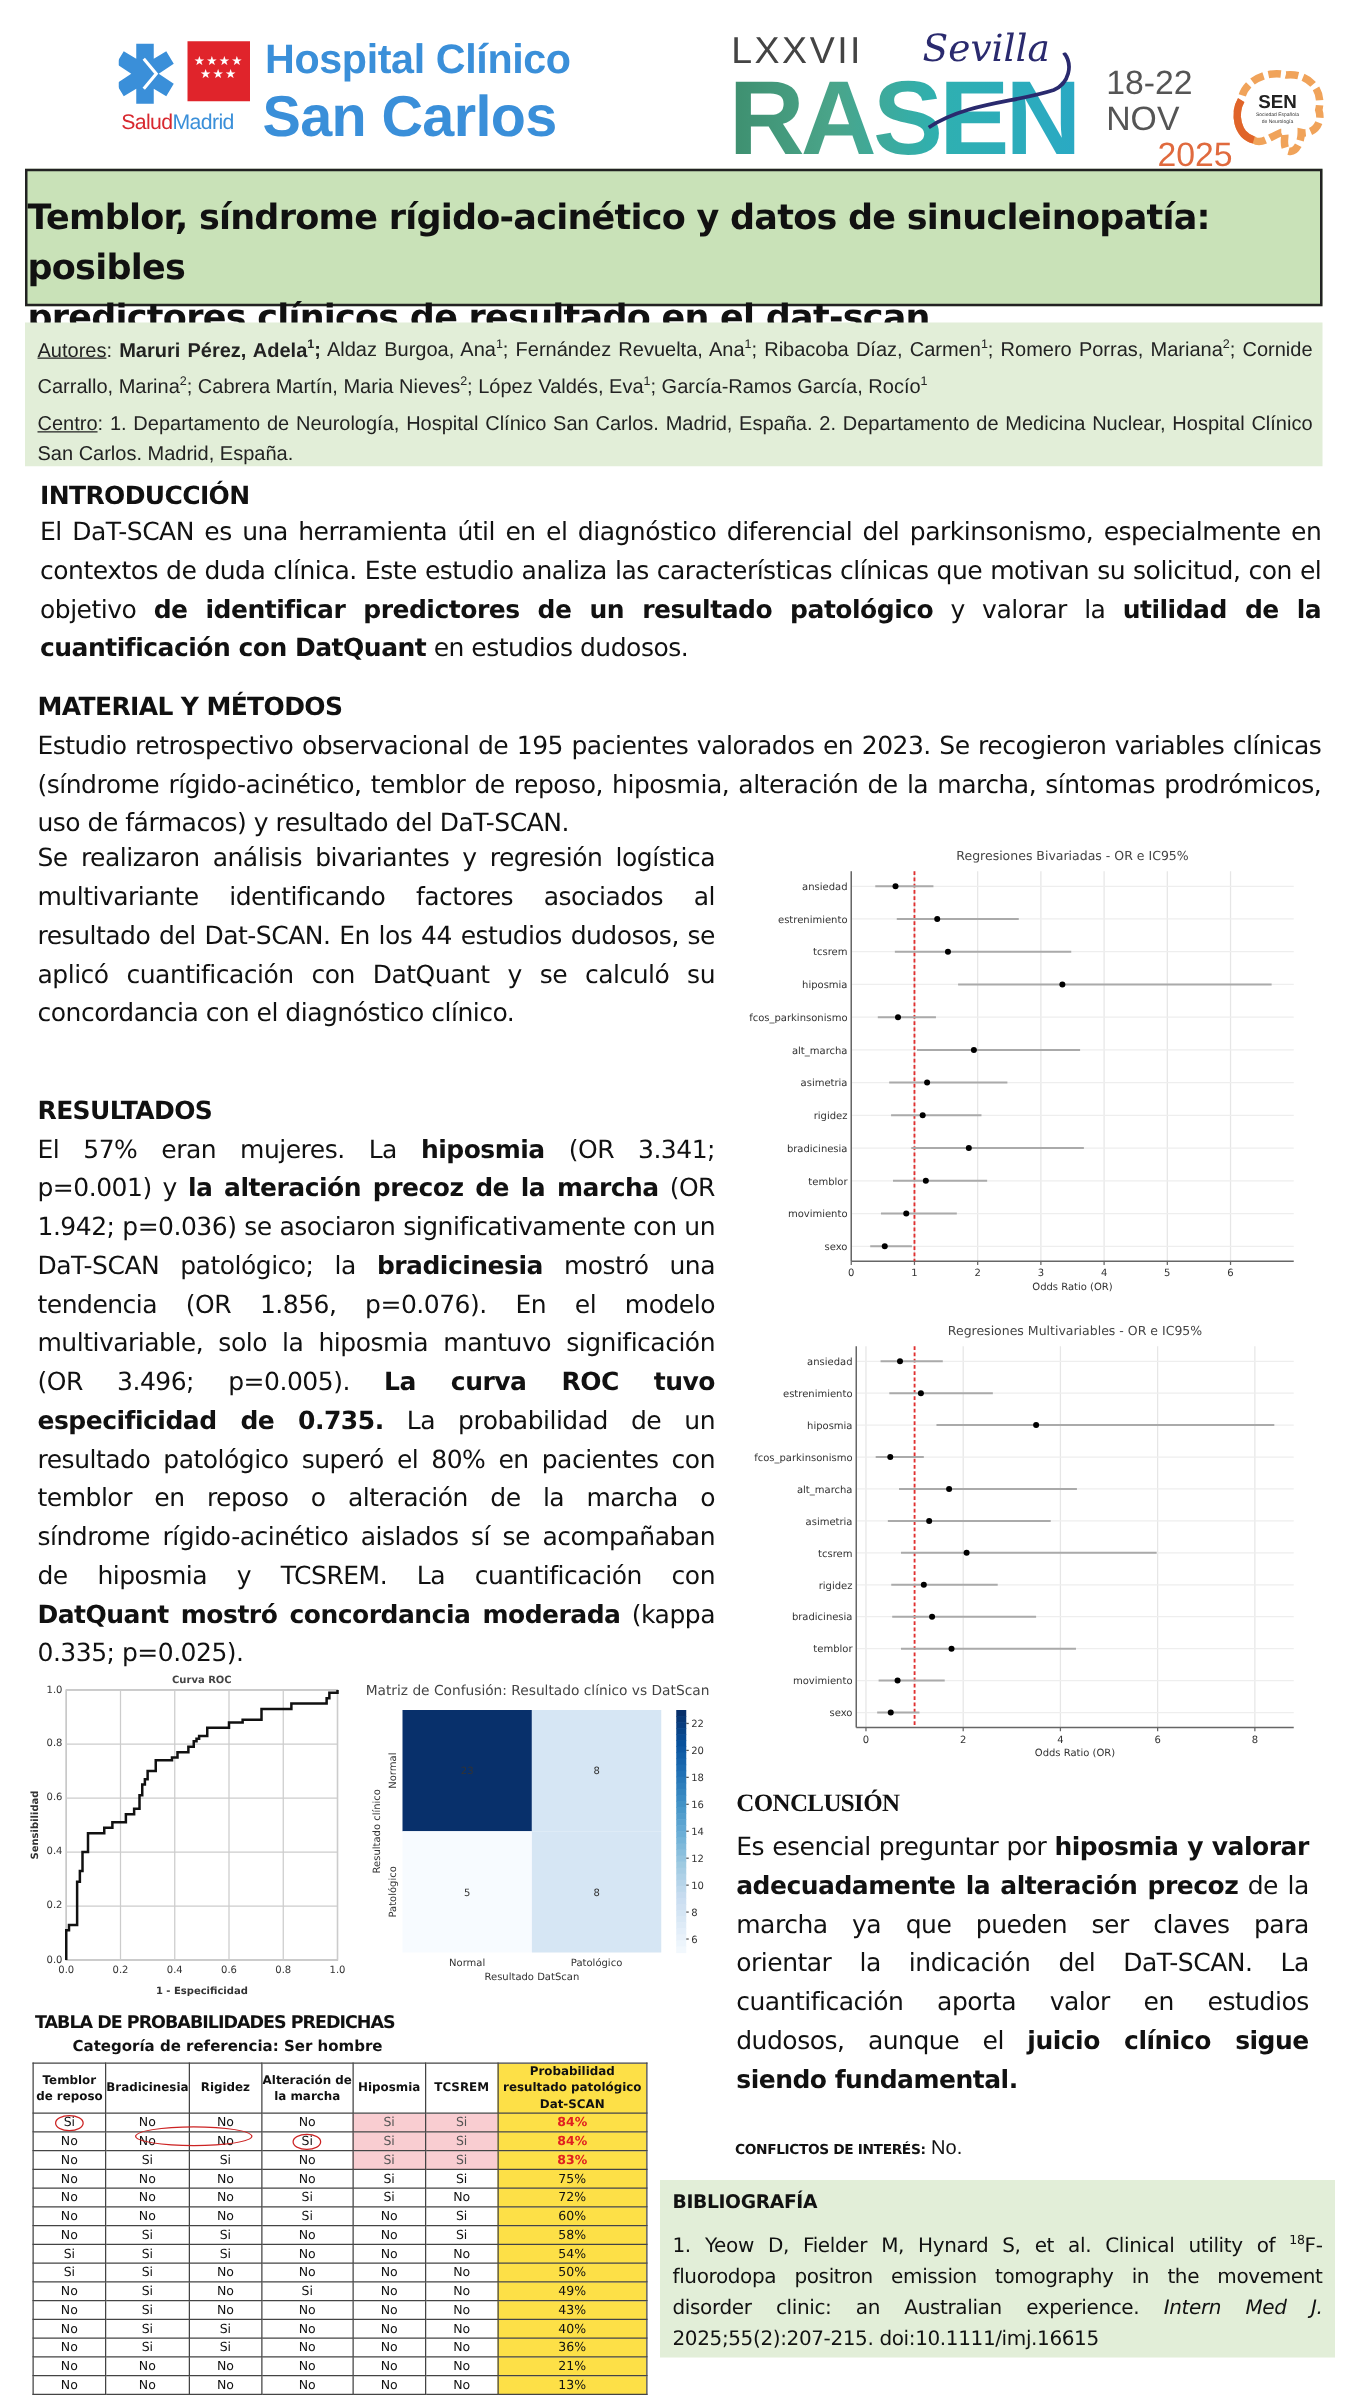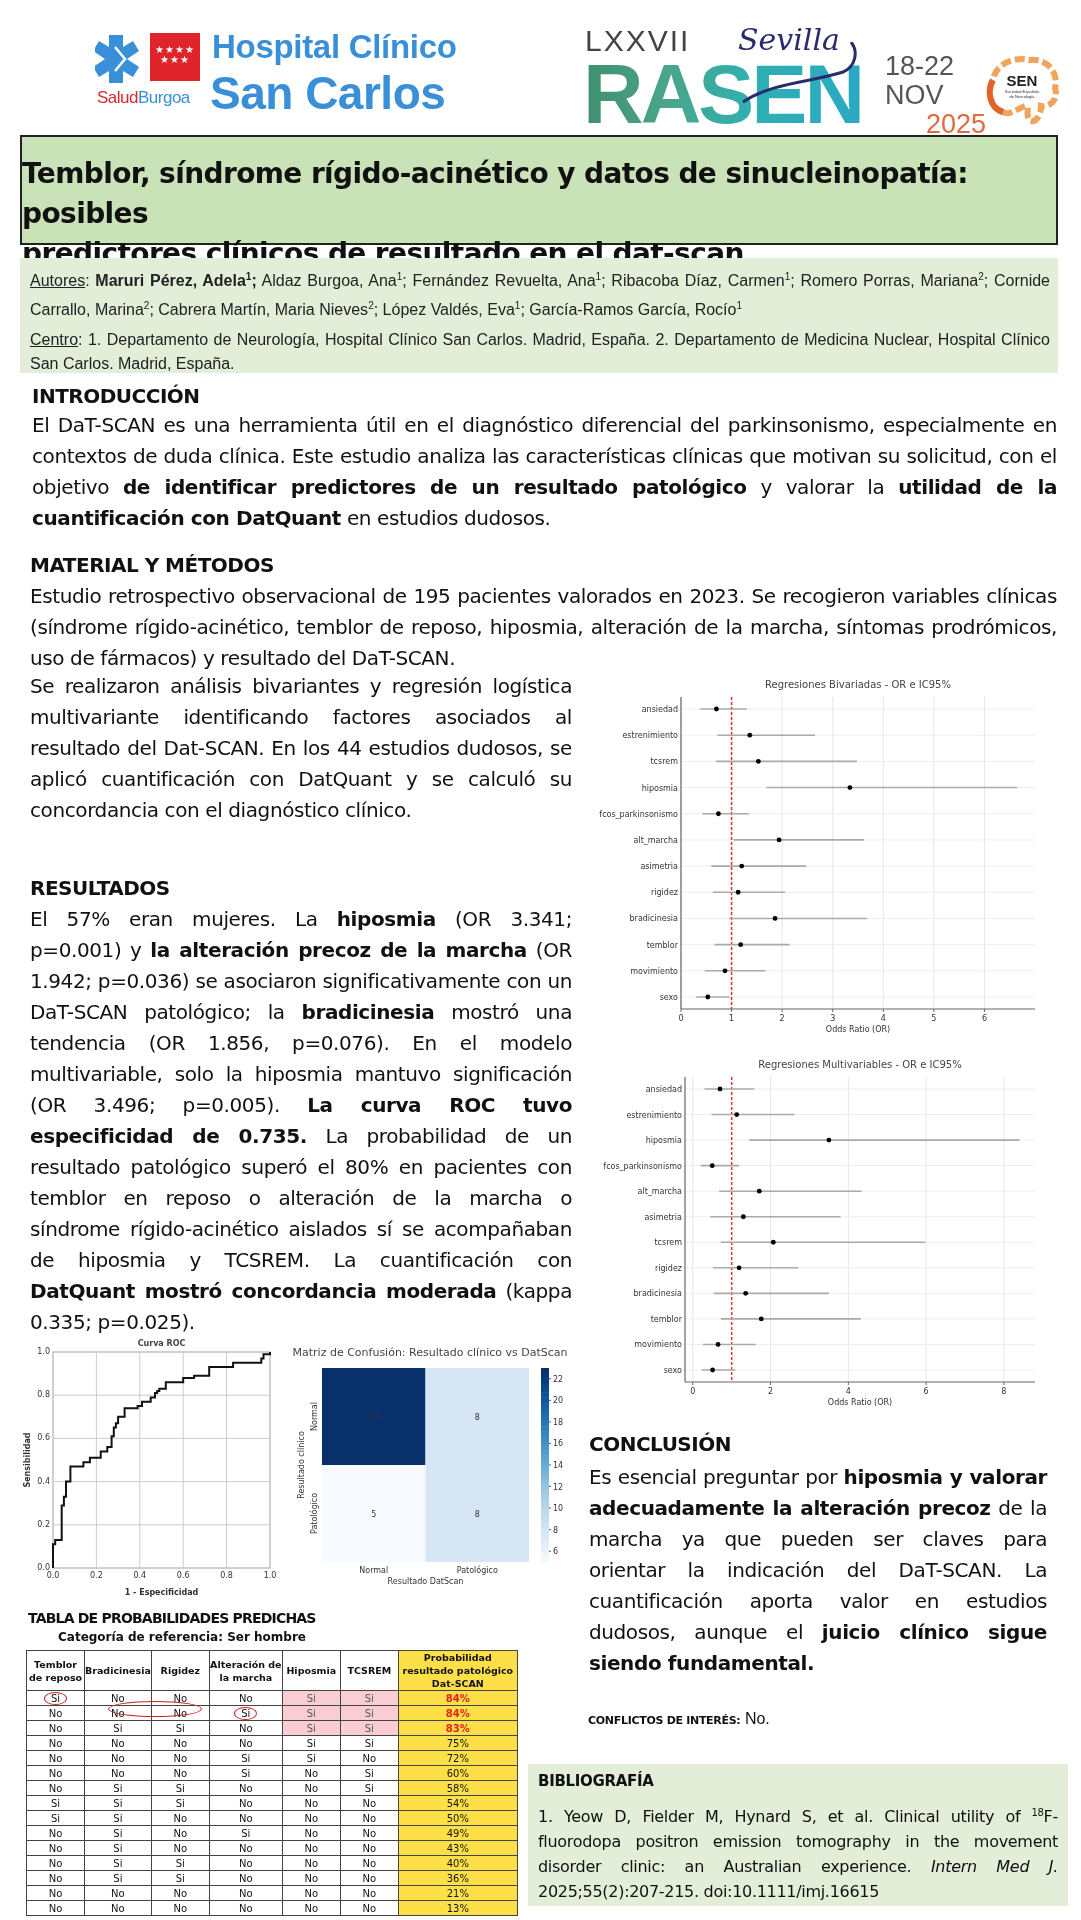--- a/index.html
+++ b/index.html
@@ -42,27 +42,27 @@
   .body-text b { font-weight:bold; }
 
   .intro-title { left:32px; top:384px; }
   .intro-text { left:32px; top:410px; width:1025px; }
   .mm-title { left:30px; top:553px; }
   .mm-text1 { left:30px; top:581px; width:1027px; }
   .mm-text2 { left:30px; top:671px; width:542px; }
   .res-title { left:30px; top:876px; }
   .res-text { left:30px; top:904px; width:542px; }
 
-  .concl-title { left:589px; top:1432px; }
+  .concl-title { left:589px; top:1432px;font-family:Liberation Serif, serif; }
   .concl-text { left:589px; top:1462px; width:458px; }
 
   .conflicts { left:588px; top:1710px; font-size:16px; }
   .conflicts b { font-family:"DejaVu Sans", sans-serif; font-size:11px; letter-spacing:-0.3px; }
 
-  .biblio-box { left:528px; top:1744px; width:540px; height:142px; background:#e2eed8; box-sizing:border-box; padding:8px 10px;margin-top:20px; }
+  .biblio-box { left:528px; top:1744px; width:540px; height:142px; background:#e2eed8; box-sizing:border-box; padding:8px 10px; }
   .biblio-title { font-weight:bold; font-size:15px; font-family:"DejaVu Sans", sans-serif; letter-spacing:-0.3px; margin-bottom:10px; }
   .biblio-text { font-size:16px; line-height:25px; text-align:justify; font-family:"DejaVu Sans", sans-serif; letter-spacing:-0.3px; }
   .biblio-text sup { font-size:10px; }
 
   
   .chart-title { font-family:"DejaVu Sans", sans-serif; fill:#444; }
   .tick-label { font-family:"DejaVu Sans", sans-serif; fill:#333; font-size:8px; }
   .axis-label { font-family:"DejaVu Sans", sans-serif; fill:#333; font-size:8px; }
 
   
@@ -81,21 +81,21 @@
 <body>
 
 <div class="abs logo-hcsc">
   <svg class="abs hcsc-cross" viewBox="0 0 52 52">
     <path d="M14 2 h14 v12 l10 -6 l6 10 l-12 8 l12 8 l-6 10 l-10 -6 v12 h-14 v-12 l-10 6 l-6 -10 l12 -8 l-12 -8 l6 -10 l10 6 z" fill="#3a8fd9"></path>
     <path d="M20 14 l10 12 l-10 12" fill="none" stroke="#fff" stroke-width="2.5"></path>
   </svg>
   <div class="abs hcsc-flag">
     <div class="hcsc-stars">★★★★ ★★★</div>
   </div>
-  <div class="abs hcsc-salud"><span class="s1">Salud</span><span class="s2">Burgoa</span></div>
+  <div class="abs hcsc-salud"><span class="s1">Salud</span><span class="s2">Madrid</span></div>
   <div class="abs hcsc-name1">Hospital Clínico</div>
   <div class="abs hcsc-name2">San Carlos</div>
 </div>
 
 <div class="abs logo-rasen">
   <div class="abs rasen-lxxvii">LXXVII</div>
   <div class="abs rasen-sevilla">Sevilla</div>
   <div class="abs rasen-word">RASEN</div>
   <svg class="abs" style="left:150px;top:20px;width:130px;height:70px" viewBox="0 0 130 70">
     <path d="M10 60 C 40 40, 80 40, 110 30 C 122 25, 126 10, 118 0" fill="none" stroke="#2a2a6e" stroke-width="3"></path>

